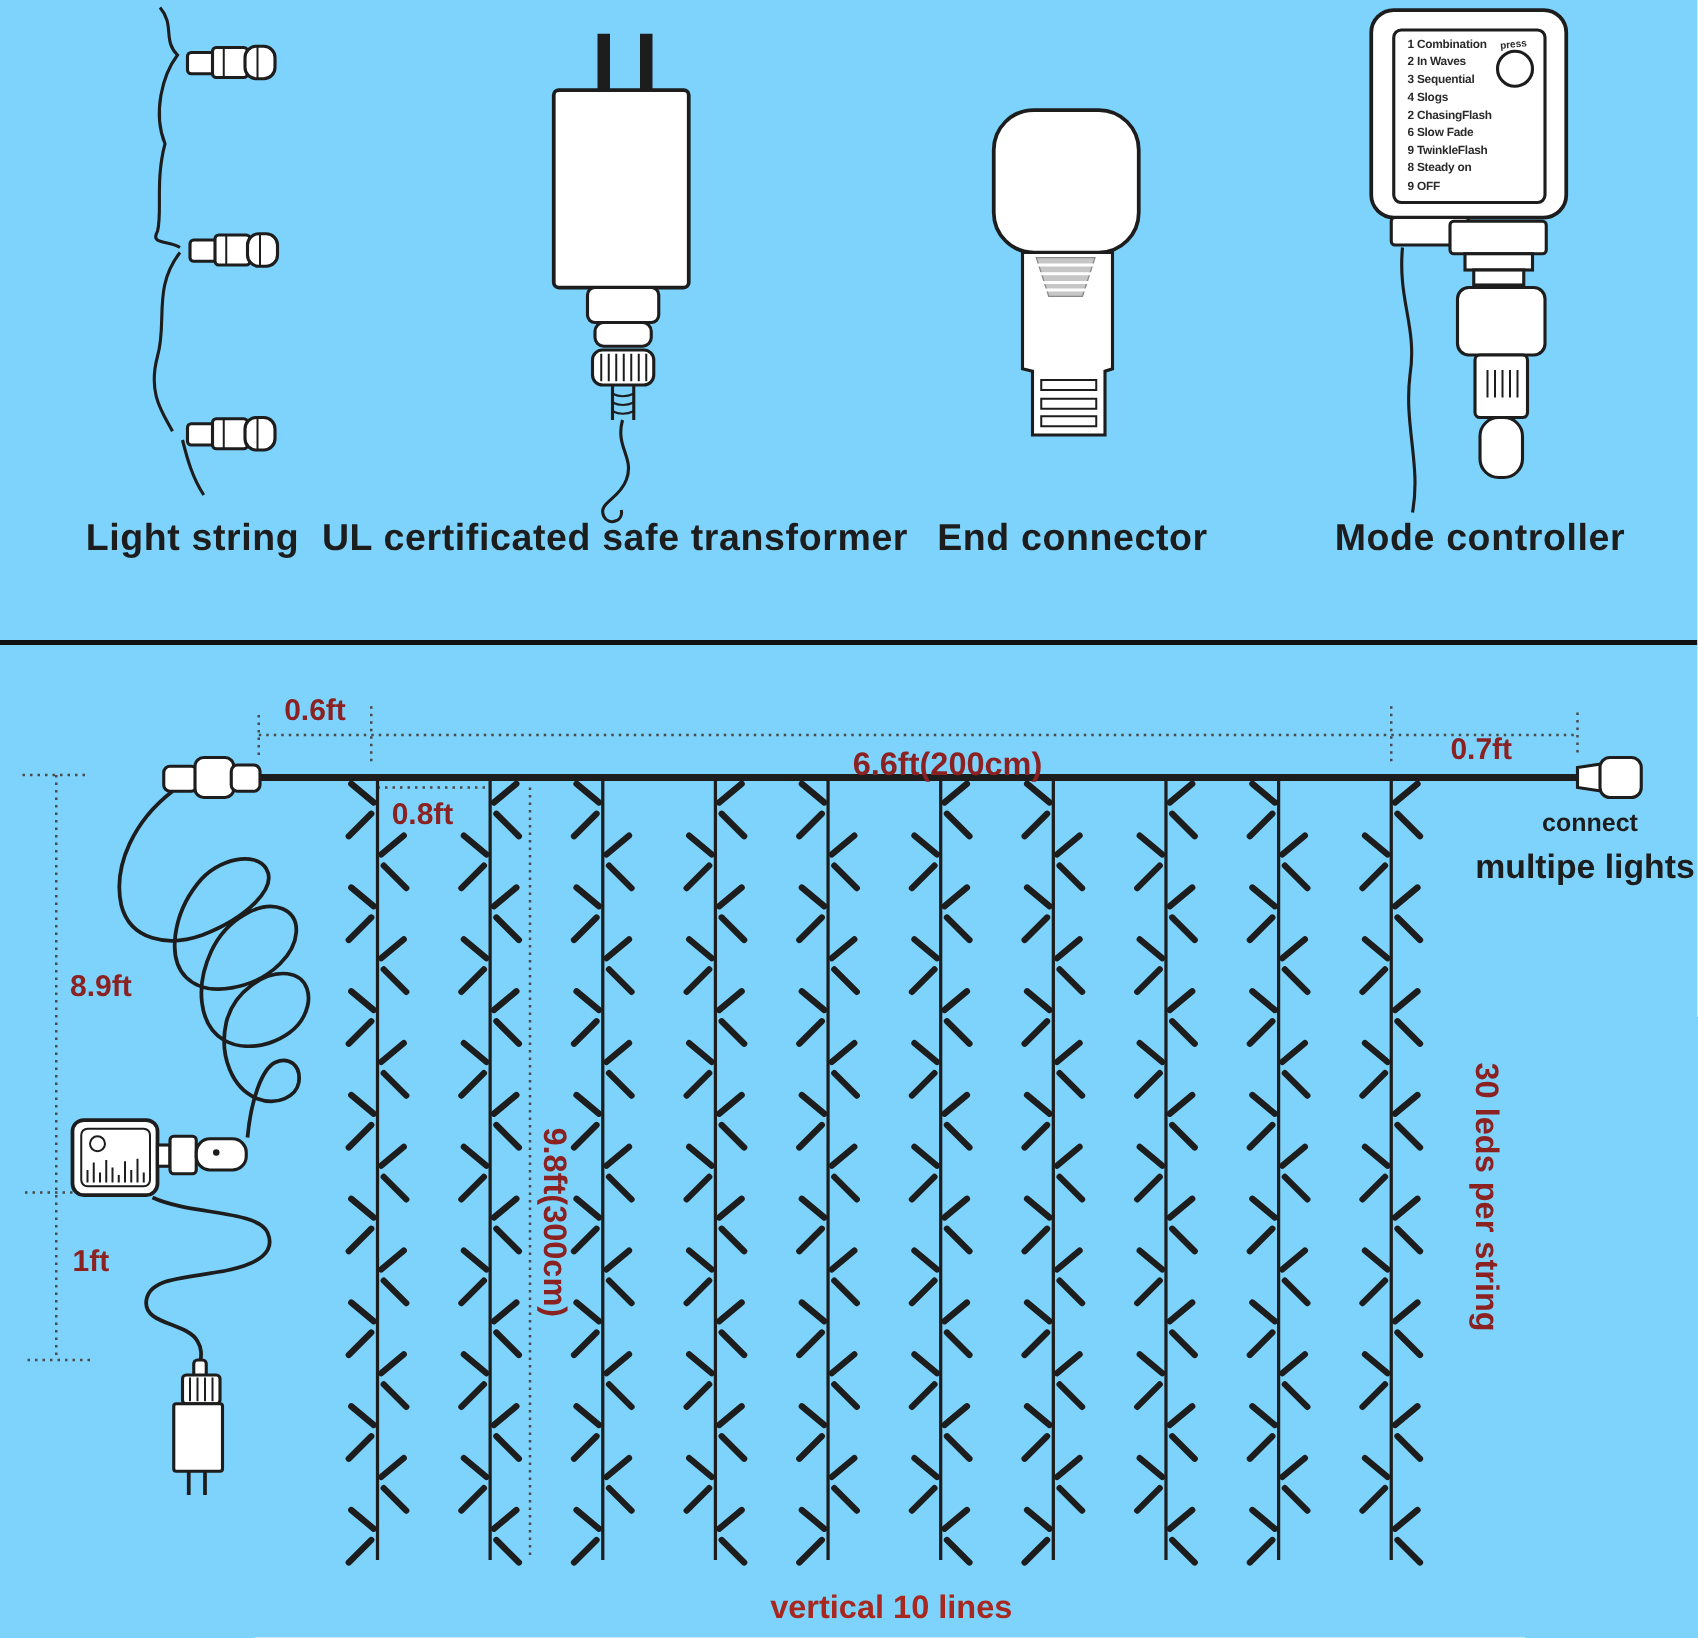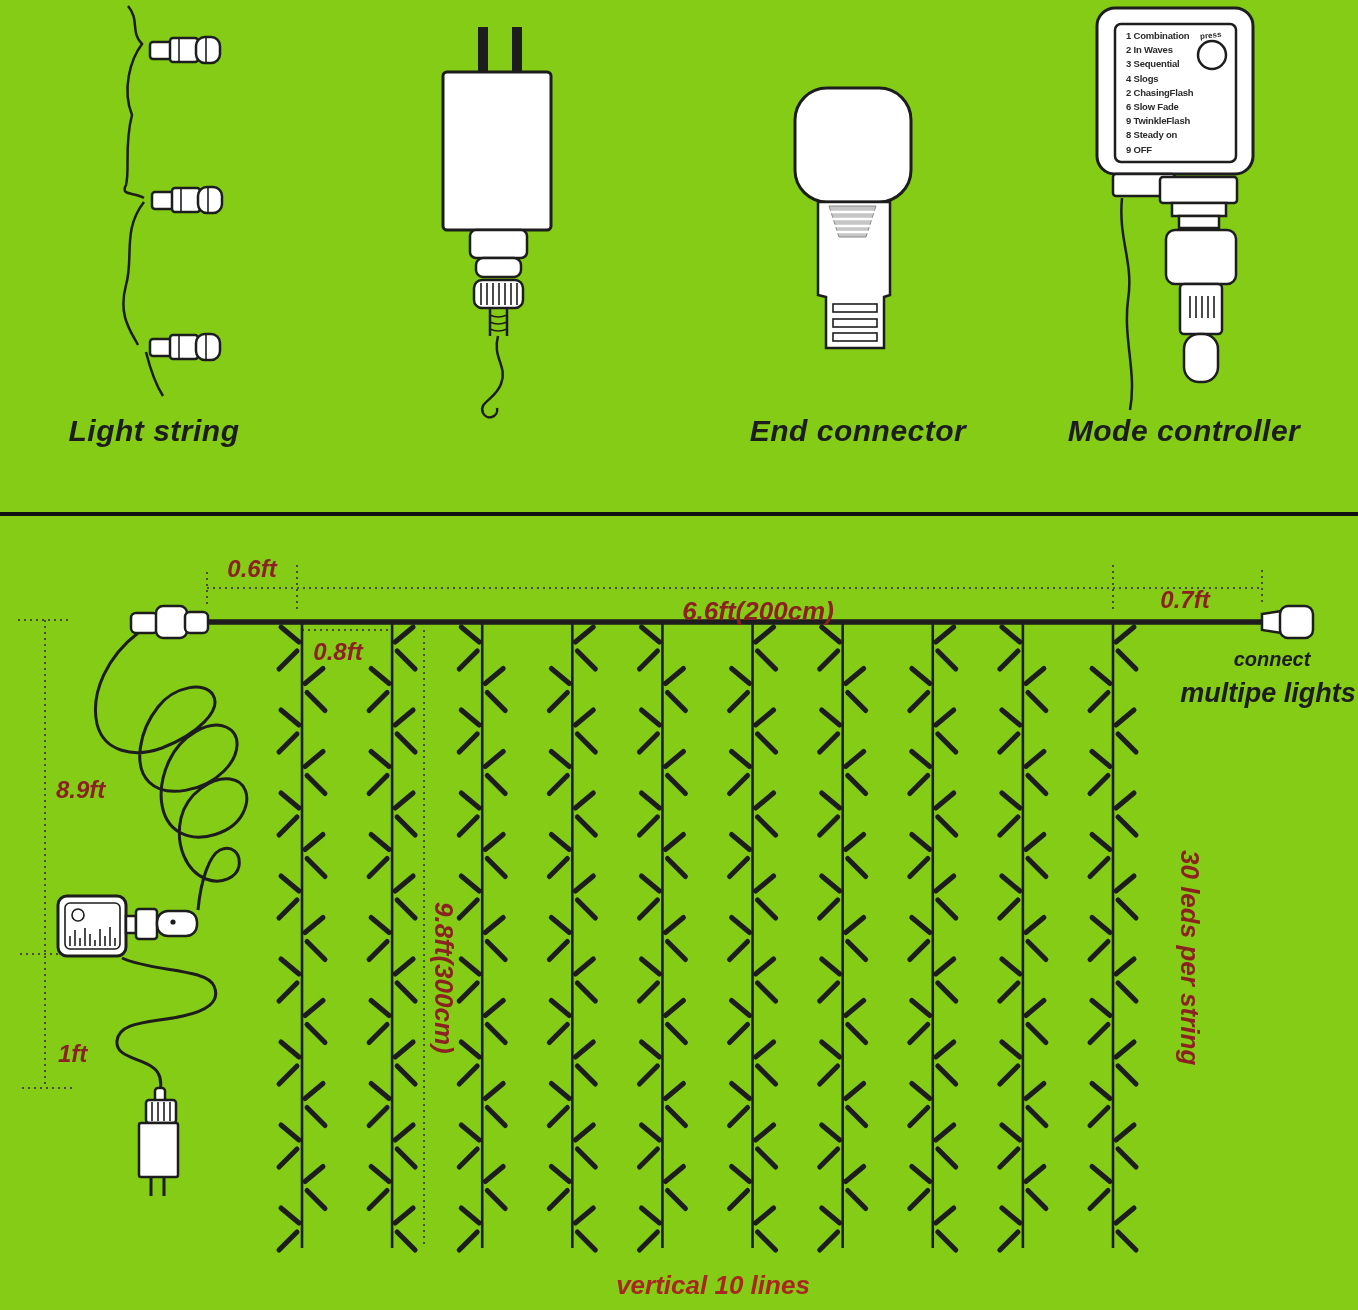--- a/index.html
+++ b/index.html
@@ -3,25 +3,25 @@
 <meta charset="utf-8">
 <style>
   :root{
     --ink:#1d1d1d;
     --dimred:#8b2121;
     --brightred:#a8281f;
     --grey:#c6c6c6;
   }
   html,body{margin:0;padding:0;background:#ffffff;}
   #stage{
-    position:relative;width:1358px;height:1310px;background:#84cc16;
+    position:relative;width:1358px;height:1310px;background:#7dd3fc;
     font-family:"Liberation Sans", sans-serif;overflow:hidden;
   }
   #art{position:absolute;left:0;top:0;}
-  .lbl{position:absolute;font-weight:bold;color:var(--ink);white-space:nowrap;font-style:italic;}
+  .lbl{position:absolute;font-weight:bold;color:var(--ink);white-space:nowrap;}
   .red{color:var(--dimred);text-align:center;}
   .bright{color:var(--brightred);}
   .center{transform:translateX(-50%);}
   .vert{writing-mode:vertical-rl;}
   .comp-label{font-size:30px;letter-spacing:.5px;}
   #mode-list{
     position:absolute;left:1126px;top:29px;width:92px;
     font-size:9.5px;line-height:14.2px;font-weight:bold;color:#2a2a2a;
     letter-spacing:-0.2px;
   }
@@ -552,29 +552,30 @@
       <div>4 Slogs</div>
       <div>2 ChasingFlash</div>
       <div>6 Slow Fade</div>
       <div>9 TwinkleFlash</div>
       <div>8 Steady on</div>
       <div>9 OFF</div>
     </div>
   <div id="press-label">press</div>
 
   <div class="lbl comp-label center" style="left:154px;top:414px;">Light string</div>
+  <div class="lbl comp-label center" style="left:492px;top:414px;">UL certificated safe transformer</div>
   <div class="lbl comp-label center" style="left:1184px;top:414px;">Mode controller</div>
   <div class="lbl comp-label center" style="left:858px;top:414px;">End connector</div>
 
   <div class="lbl red dim center" style="left:252px;top:555px;">0.6ft</div>
   <div class="lbl red dim-big center" style="left:758px;top:553px;">6.6ft(200cm)</div>
   <div class="lbl red dim center" style="left:1185px;top:586px;">0.7ft</div>
   <div class="lbl red dim center" style="left:338px;top:638px;">0.8ft</div>
   <div class="lbl red dim" style="left:56px;top:776px;">8.9ft</div>
-  <div class="lbl red dim" style="left:58px;top:996px;margin-top:44px;">1ft</div>
+  <div class="lbl red dim" style="left:58px;top:996px;">1ft</div>
   <div class="lbl red dim-big vert" style="left:428px;top:850px;height:170px;">9.8ft(300cm)</div>
 
   <div class="lbl center" style="left:1272px;top:648px;font-size:20px;">connect</div>
   <div class="lbl center" style="left:1268px;top:678px;font-size:27px;">multipe lights</div>
   <div class="lbl red dim-big vert" style="left:1174px;top:795px;height:240px;">30 leds per string</div>
   <div class="lbl bright center" style="left:713px;top:1270px;font-size:26px;">vertical 10 lines</div>
 
 </div>
 
 </body></html>

